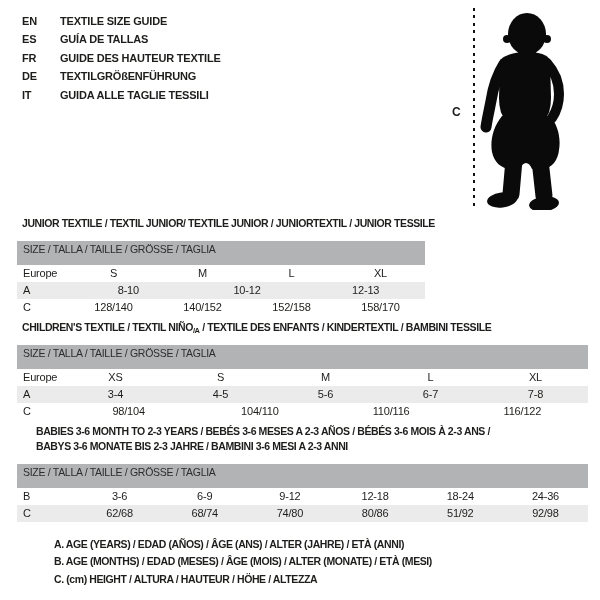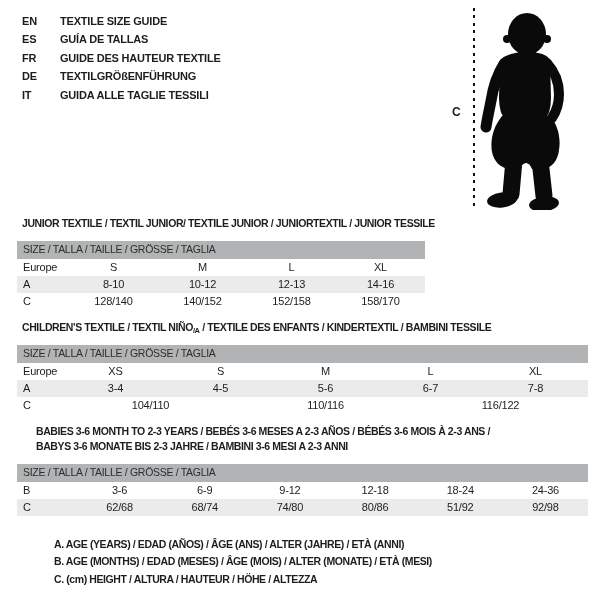--- a/index.html
+++ b/index.html
@@ -21,21 +21,21 @@
   
   .sec-title{position:absolute;left:22px;font-size:10.5px;font-weight:bold;
     letter-spacing:-0.4px;white-space:nowrap;line-height:12px;}
   .sec-title .subsc{font-size:7.5px;vertical-align:-2px;}
   .two-line{line-height:15px;margin-left:14px;}
   
   .size-table{position:absolute;left:17px;}
   .t1{top:241px;width:408px;}
   .t2{top:345px;width:571px;}
   .t3{top:464px;width:571px;}
-  .bar{height:18px;line-height:16.5px;background:#b1b3b4;color:#2d2d2d;
+  .bar{height:24px;line-height:16.5px;background:#b1b3b4;color:#2d2d2d;
     font-size:10.5px;letter-spacing:-0.3px;padding-left:6px;box-sizing:border-box;}
   .trow{display:flex;height:17px;line-height:17px;font-size:11px;letter-spacing:-0.2px;}
   .trow.shaded{background:#ebebeb;}
   .cell-label{text-align:left;padding-left:6px;box-sizing:border-box;}
   .t1 .cell-label{flex:0 0 52px;}
   .t2 .cell-label{flex:0 0 46px;}
   .t3 .cell-label{flex:0 0 60px;}
   .cell{flex:1;text-align:center;}
   
   .notes{position:absolute;left:22px;top:536px;margin-left:32px;}
@@ -98,21 +98,20 @@
     <span class="cell">S</span>
     <span class="cell">M</span>
     <span class="cell">L</span>
     <span class="cell">XL</span>
   </div>
   <div class="trow shaded">
     <span class="cell-label">A</span>
     <span class="cell">8-10</span>
     <span class="cell">10-12</span>
     <span class="cell">12-13</span>
-    <span class="cell">14-16</span>
   </div>
   <div class="trow">
     <span class="cell-label">C</span>
     <span class="cell">128/140</span>
     <span class="cell">140/152</span>
     <span class="cell">152/158</span>
     <span class="cell">158/170</span>
   </div>
 </div>
 
@@ -130,20 +129,21 @@
   <div class="trow shaded">
     <span class="cell-label">A</span>
     <span class="cell">3-4</span>
     <span class="cell">4-5</span>
     <span class="cell">5-6</span>
     <span class="cell">6-7</span>
     <span class="cell">7-8</span>
   </div>
   <div class="trow">
     <span class="cell-label">C</span>
+    <span class="cell">98/104</span>
     <span class="cell">104/110</span>
     <span class="cell">110/116</span>
     <span class="cell">116/122</span>
   </div>
 </div>
 
 <div class="sec-title two-line" style="top:424px;">
   <div>BABIES 3-6 MONTH TO 2-3 YEARS / BEBÉS 3-6 MESES A 2-3 AÑOS / BÉBÉS 3-6 MOIS À 2-3 ANS /</div>
   <div>BABYS 3-6 MONATE BIS 2-3 JAHRE / BAMBINI 3-6 MESI A 2-3 ANNI</div>
 </div>

